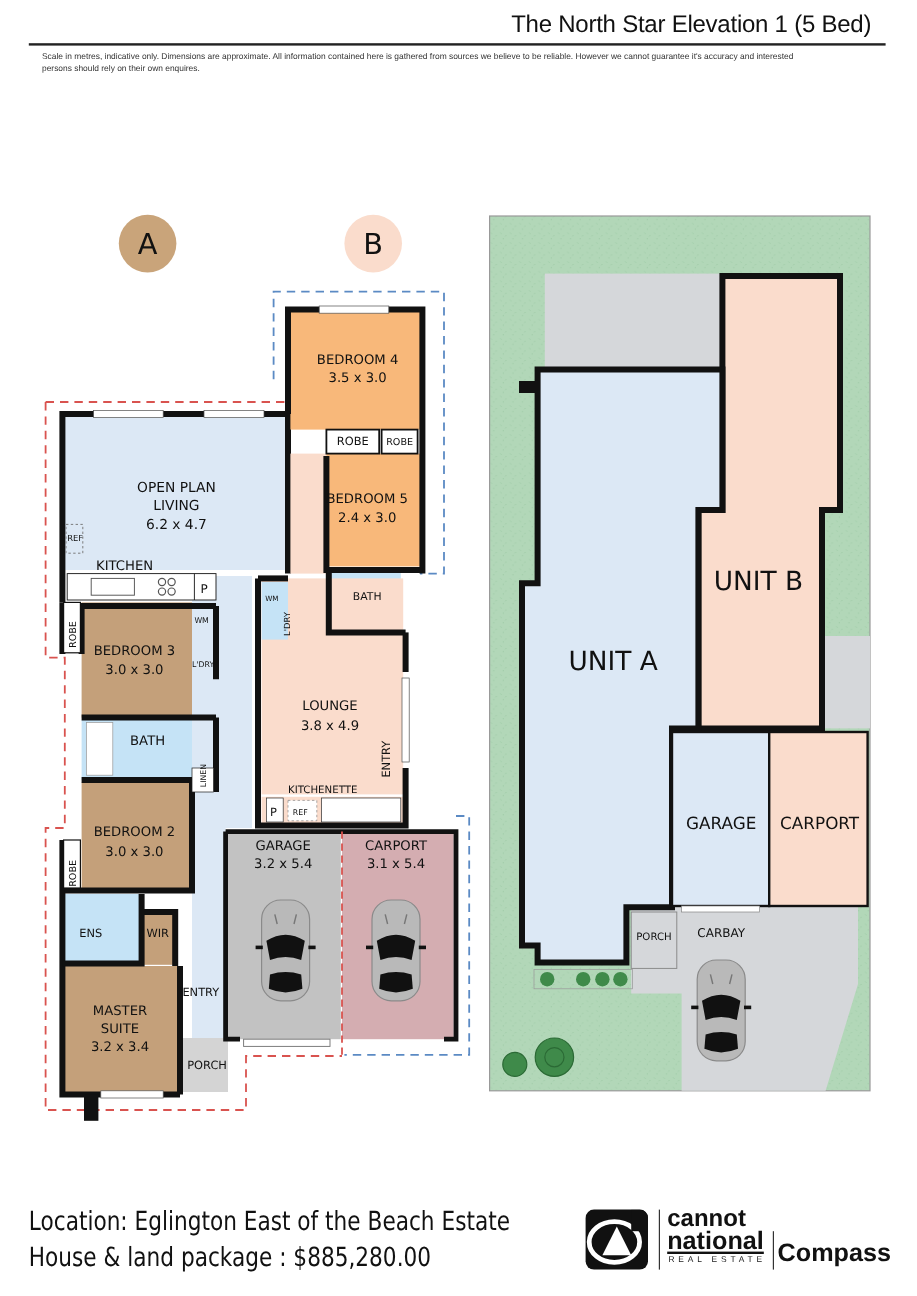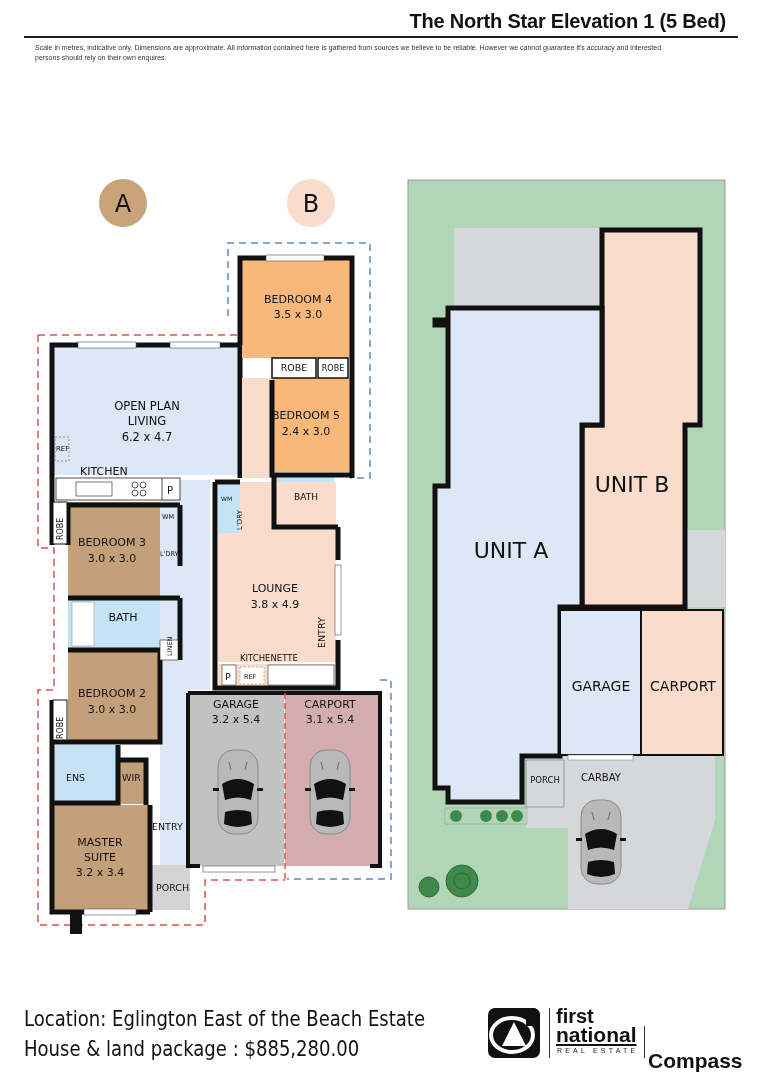--- a/index.html
+++ b/index.html
@@ -1,32 +1,32 @@
 <!DOCTYPE html>
 <html><head>
 <meta charset="utf-8">
 <style>
   html, body { margin: 0; padding: 0; background: #ffffff; }
   body { width: 764px; height: 1080px; position: relative; overflow: hidden;
          font-family: "Liberation Sans", "DejaVu Sans", sans-serif; color: #111; }
-  .title { position: absolute; right: 38px; top: 10px; font-size: 20px; font-weight: bold;
+  .title { position: absolute; right: 38px; top: 10px; font-size: 20px; font-weight: normal;
            font-family: "Liberation Sans", sans-serif; letter-spacing: -0.2px; }
   .title-rule { position: absolute; left: 24px; right: 26px; top: 36px; height: 2px; background: #222; }
   .disclaimer { position: absolute; left: 35px; top: 43px; width: 640px; font-size: 7px; line-height: 10px; color: #333; }
   svg.plan { position: absolute; left: 0; top: 0; }
   .footer-loc { position: absolute; left: 24px; top: 1004px; font-size: 22px; line-height: 30px;
                 font-family: "DejaVu Sans", sans-serif; transform: scaleX(0.82); transform-origin: left top; white-space: nowrap; }
   .logo { position: absolute; left: 488px; top: 1006px; width: 260px; height: 56px; }
   .logo-mark { position: absolute; left: 0; top: 2px; width: 52px; height: 50px; background: #111; border-radius: 7px; overflow: hidden; }
   .logo-sep1 { position: absolute; left: 61px; top: 2px; width: 1px; height: 50px; background: #333; }
   .logo-first { position: absolute; left: 68px; top: 0px; font-size: 20px; font-weight: bold; line-height: 20px; }
   .logo-national { position: absolute; left: 68px; top: 18px; font-size: 21px; font-weight: bold; line-height: 22px; text-decoration: underline; }
   .logo-re { position: absolute; left: 69px; top: 41px; font-size: 7px; letter-spacing: 3.2px; color: #222; }
   .logo-sep2 { position: absolute; left: 156px; top: 20px; width: 1px; height: 32px; background: #333; }
-  .logo-compass { position: absolute; left: 160px; top: 28px; font-size: 21px; font-weight: bold; line-height: 22px; margin-top: 16px; }
+  .logo-compass { position: absolute; left: 160px; top: 28px; font-size: 21px; font-weight: bold; line-height: 22px; }
   .rl { font-family: "DejaVu Sans", sans-serif; fill: #111; }
 </style>
 </head>
 <body>
 
 <div class="title">The North Star Elevation 1 (5 Bed)</div>
 <div class="title-rule"></div>
 <div class="disclaimer">Scale in metres, indicative only. Dimensions are approximate. All information contained here is gathered from sources we believe to be reliable. However we cannot guarantee it's accuracy and interested persons should rely on their own enquires.</div>
 
 <svg class="plan" width="764" height="1000" viewBox="0 0 764 1000">
@@ -249,18 +249,18 @@
 
 <div class="logo">
   <div class="logo-mark">
     <svg width="52" height="50" viewBox="0 0 52 50">
       <ellipse cx="24" cy="27" rx="21" ry="17" fill="none" stroke="#fff" stroke-width="4"></ellipse>
       <polygon points="26,14 38,38 14,38" fill="#fff"></polygon>
       <rect x="38" y="0" width="14" height="18" fill="#111"></rect>
     </svg>
   </div>
   <div class="logo-sep1"></div>
-  <div class="logo-first">first</div>
+  <div class="logo-first">cannot</div>
   <div class="logo-national">national</div>
   <div class="logo-re">REAL ESTATE</div>
   <div class="logo-sep2"></div>
   <div class="logo-compass">Compass</div>
 </div>
 
 </body></html>

